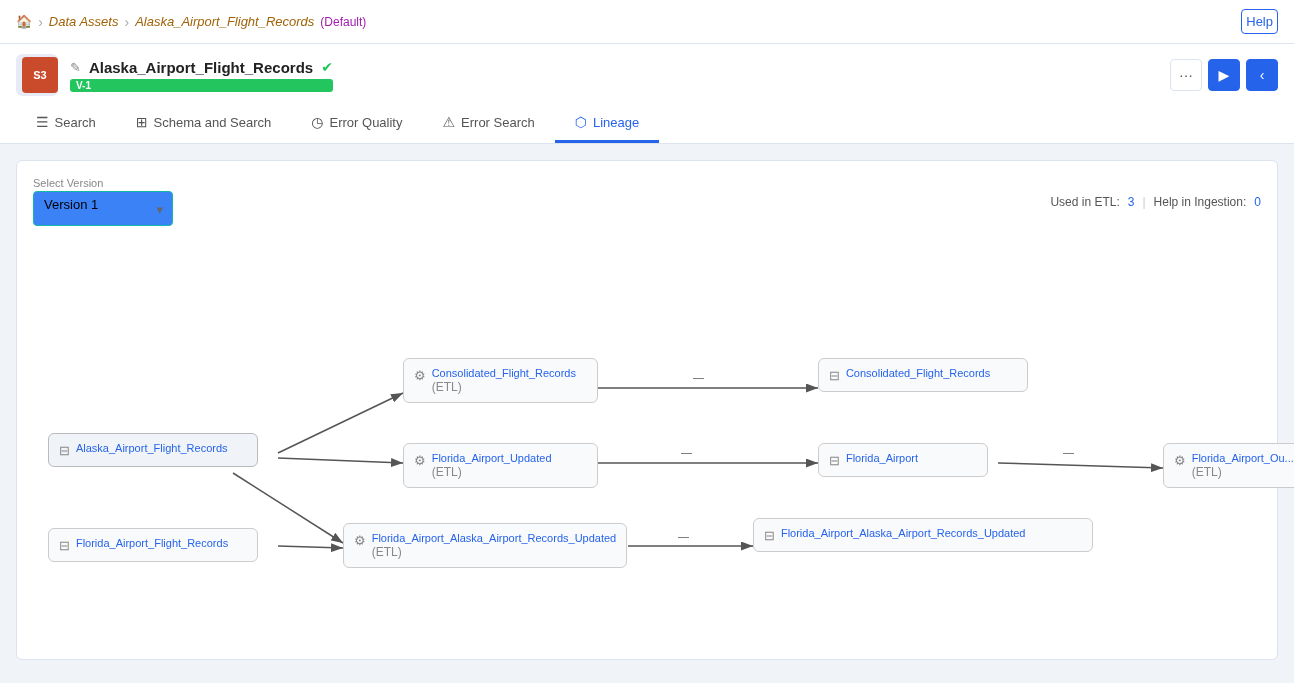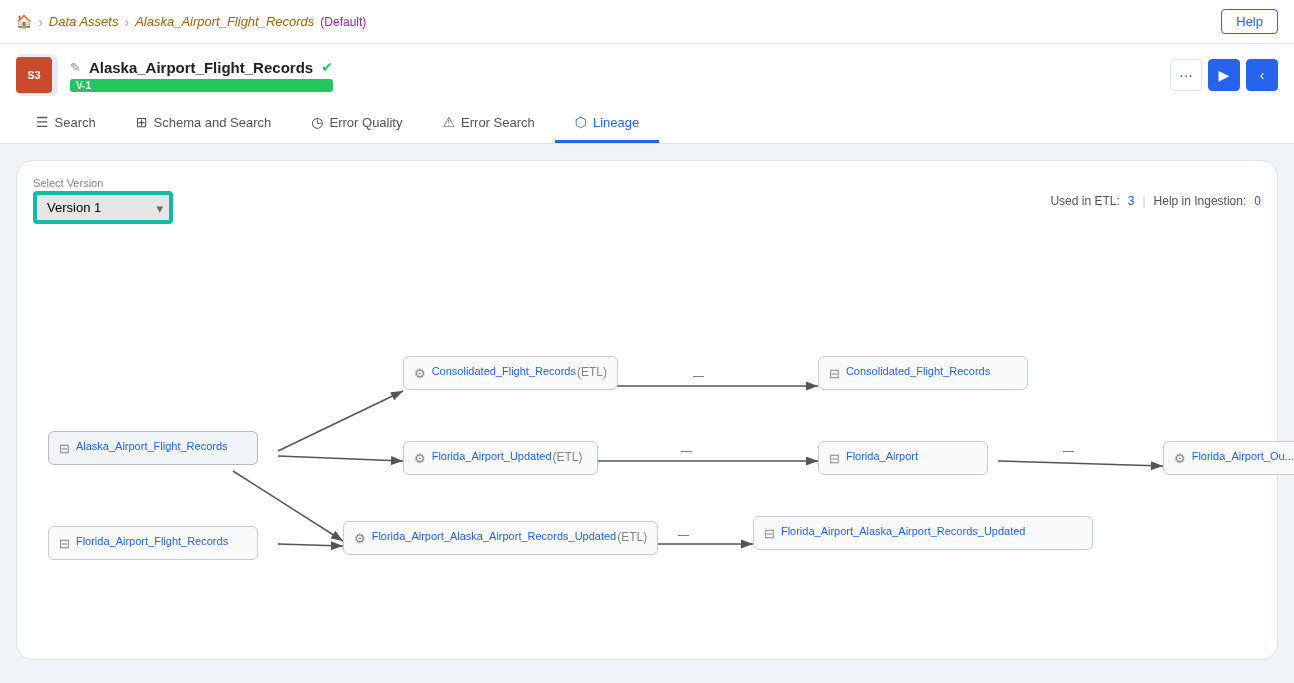--- a/index.html
+++ b/index.html
@@ -37,21 +37,21 @@
 
     .breadcrumb-tag {
       color: #a21caf;
       font-size: 12px;
     }
 
     .help-btn {
       border: 1px solid #2563eb;
       color: #2563eb;
       background: #fff;
-      padding: 4px 14px;
+      padding: 4px 4px;
       border-radius: 4px;
       cursor: pointer;
       font-size: 13px;
     }
 
     .header-section {
       background: #fff;
       padding: 10px 16px 0 16px;
       border-bottom: 1px solid #dde3ec;
     }
@@ -69,21 +69,21 @@
       gap: 12px;
     }
 
     .asset-icon {
       width: 42px;
       height: 42px;
       background: #e8eaf6;
       border-radius: 6px;
       display: flex;
       align-items: center;
-      justify-content: flex-start;
+      justify-content: flex-end;
       font-size: 10px;
       font-weight: bold;
       color: #c94b2b;
       position: relative;
     }
 
     .asset-icon-inner {
       width: 36px;
       height: 36px;
       background: #c94b2b;
@@ -190,21 +190,21 @@
 
     .content-area {
       padding: 16px;
       background: #f0f4f8;
       min-height: calc(683px - 140px);
     }
 
     .lineage-panel {
       background: #fff;
       border: 1px solid #dde3ec;
-      border-radius: 16px;
+      border-radius: 6px;
       padding: 16px;
       min-height: 500px;
       position: relative;
     }
 
     .lineage-top-row {
       display: flex;
       align-items: center;
       justify-content: space-between;
       margin-bottom: 12px;
@@ -215,24 +215,24 @@
       flex-direction: column;
       gap: 2px;
     }
 
     .version-select-label {
       font-size: 11px;
       color: #888;
     }
 
     .version-select {
-      border: 4px solid #14b8a6;
+      border: 1px solid #14b8a6;
       border-radius: 4px;
-      padding: 5px 30px 5px 10px;
-      background: #e5e5e5;
+      padding: 5px 30px 13px 10px;
+      background: #3b82f6;
       font-size: 13px;
       cursor: pointer;
       appearance: none;
       min-width: 140px;
     }
 
     .version-select-wrap {
       position: relative;
       display: inline-block;
     }
@@ -289,21 +289,21 @@
 
     .lineage-node .node-icon {
       color: #888;
       font-size: 13px;
       flex-shrink: 0;
       margin-top: 1px;
     }
 
     .lineage-node .node-text {
       display: flex;
-      flex-direction: row;
+      flex-direction: column;
       gap: 1px;
     }
 
     .lineage-node .node-name {
       font-size: 11px;
       color: #2563eb;
       font-weight: 500;
     }
 
     .lineage-node .node-tag {

